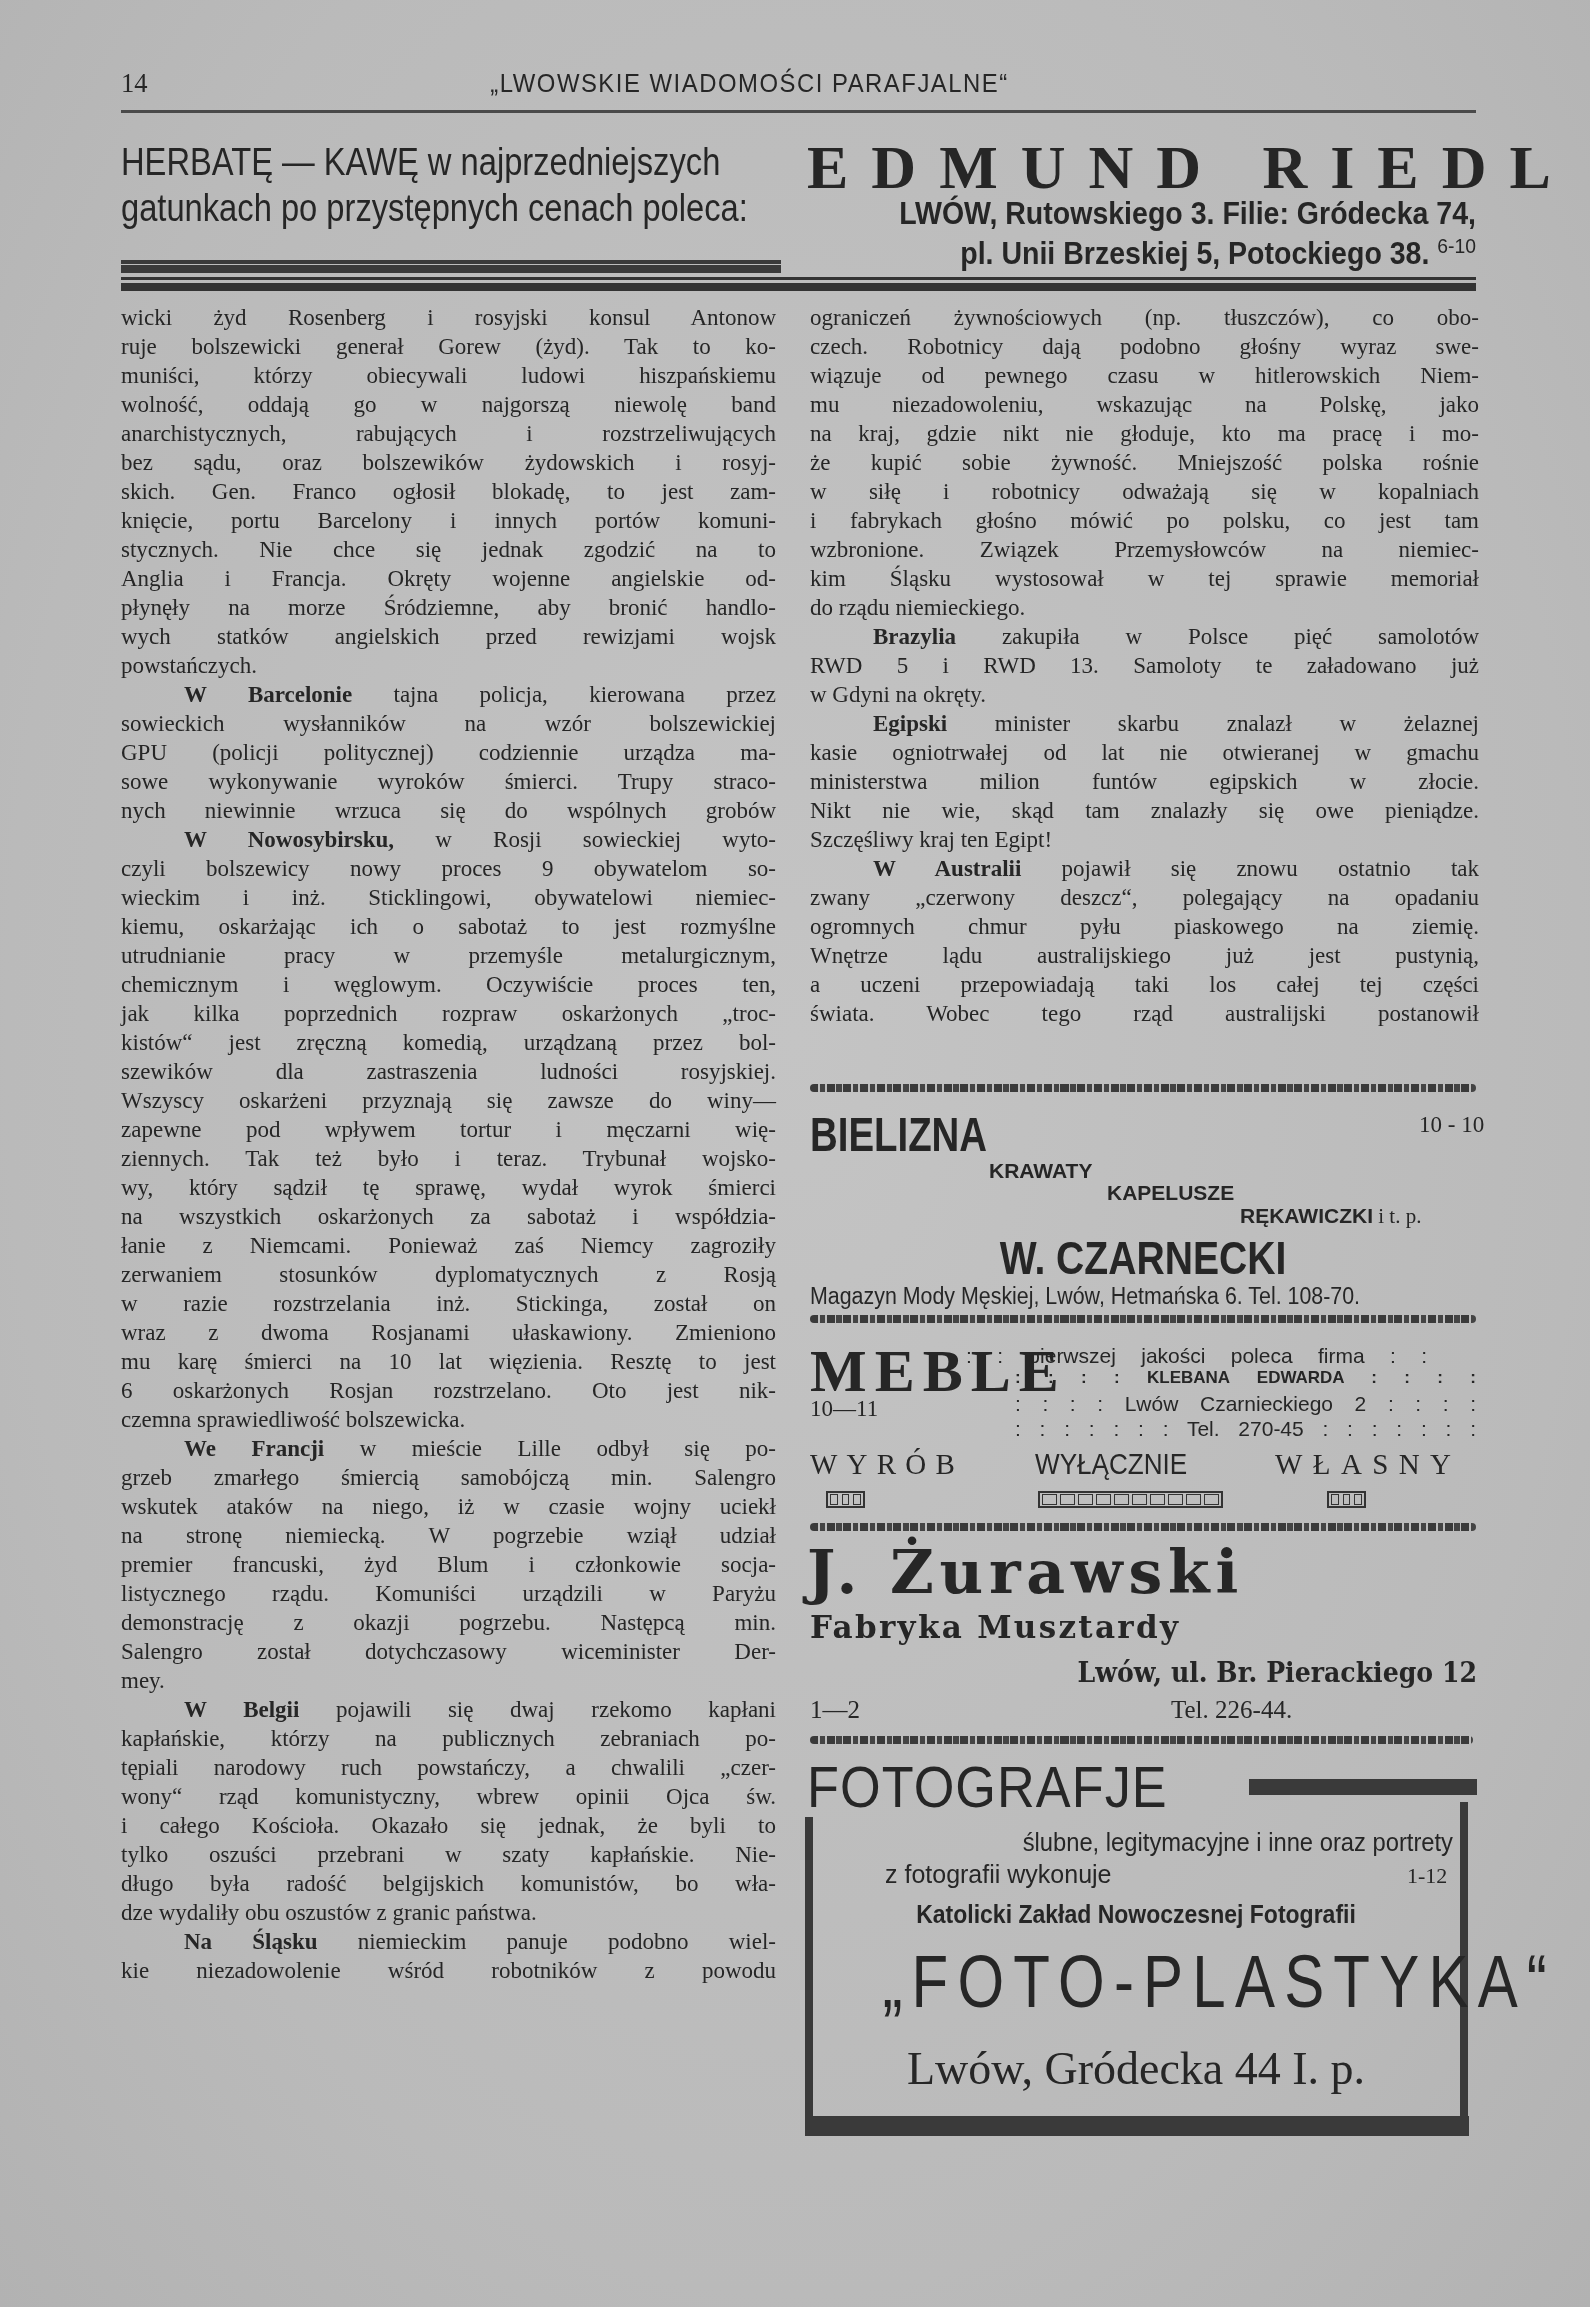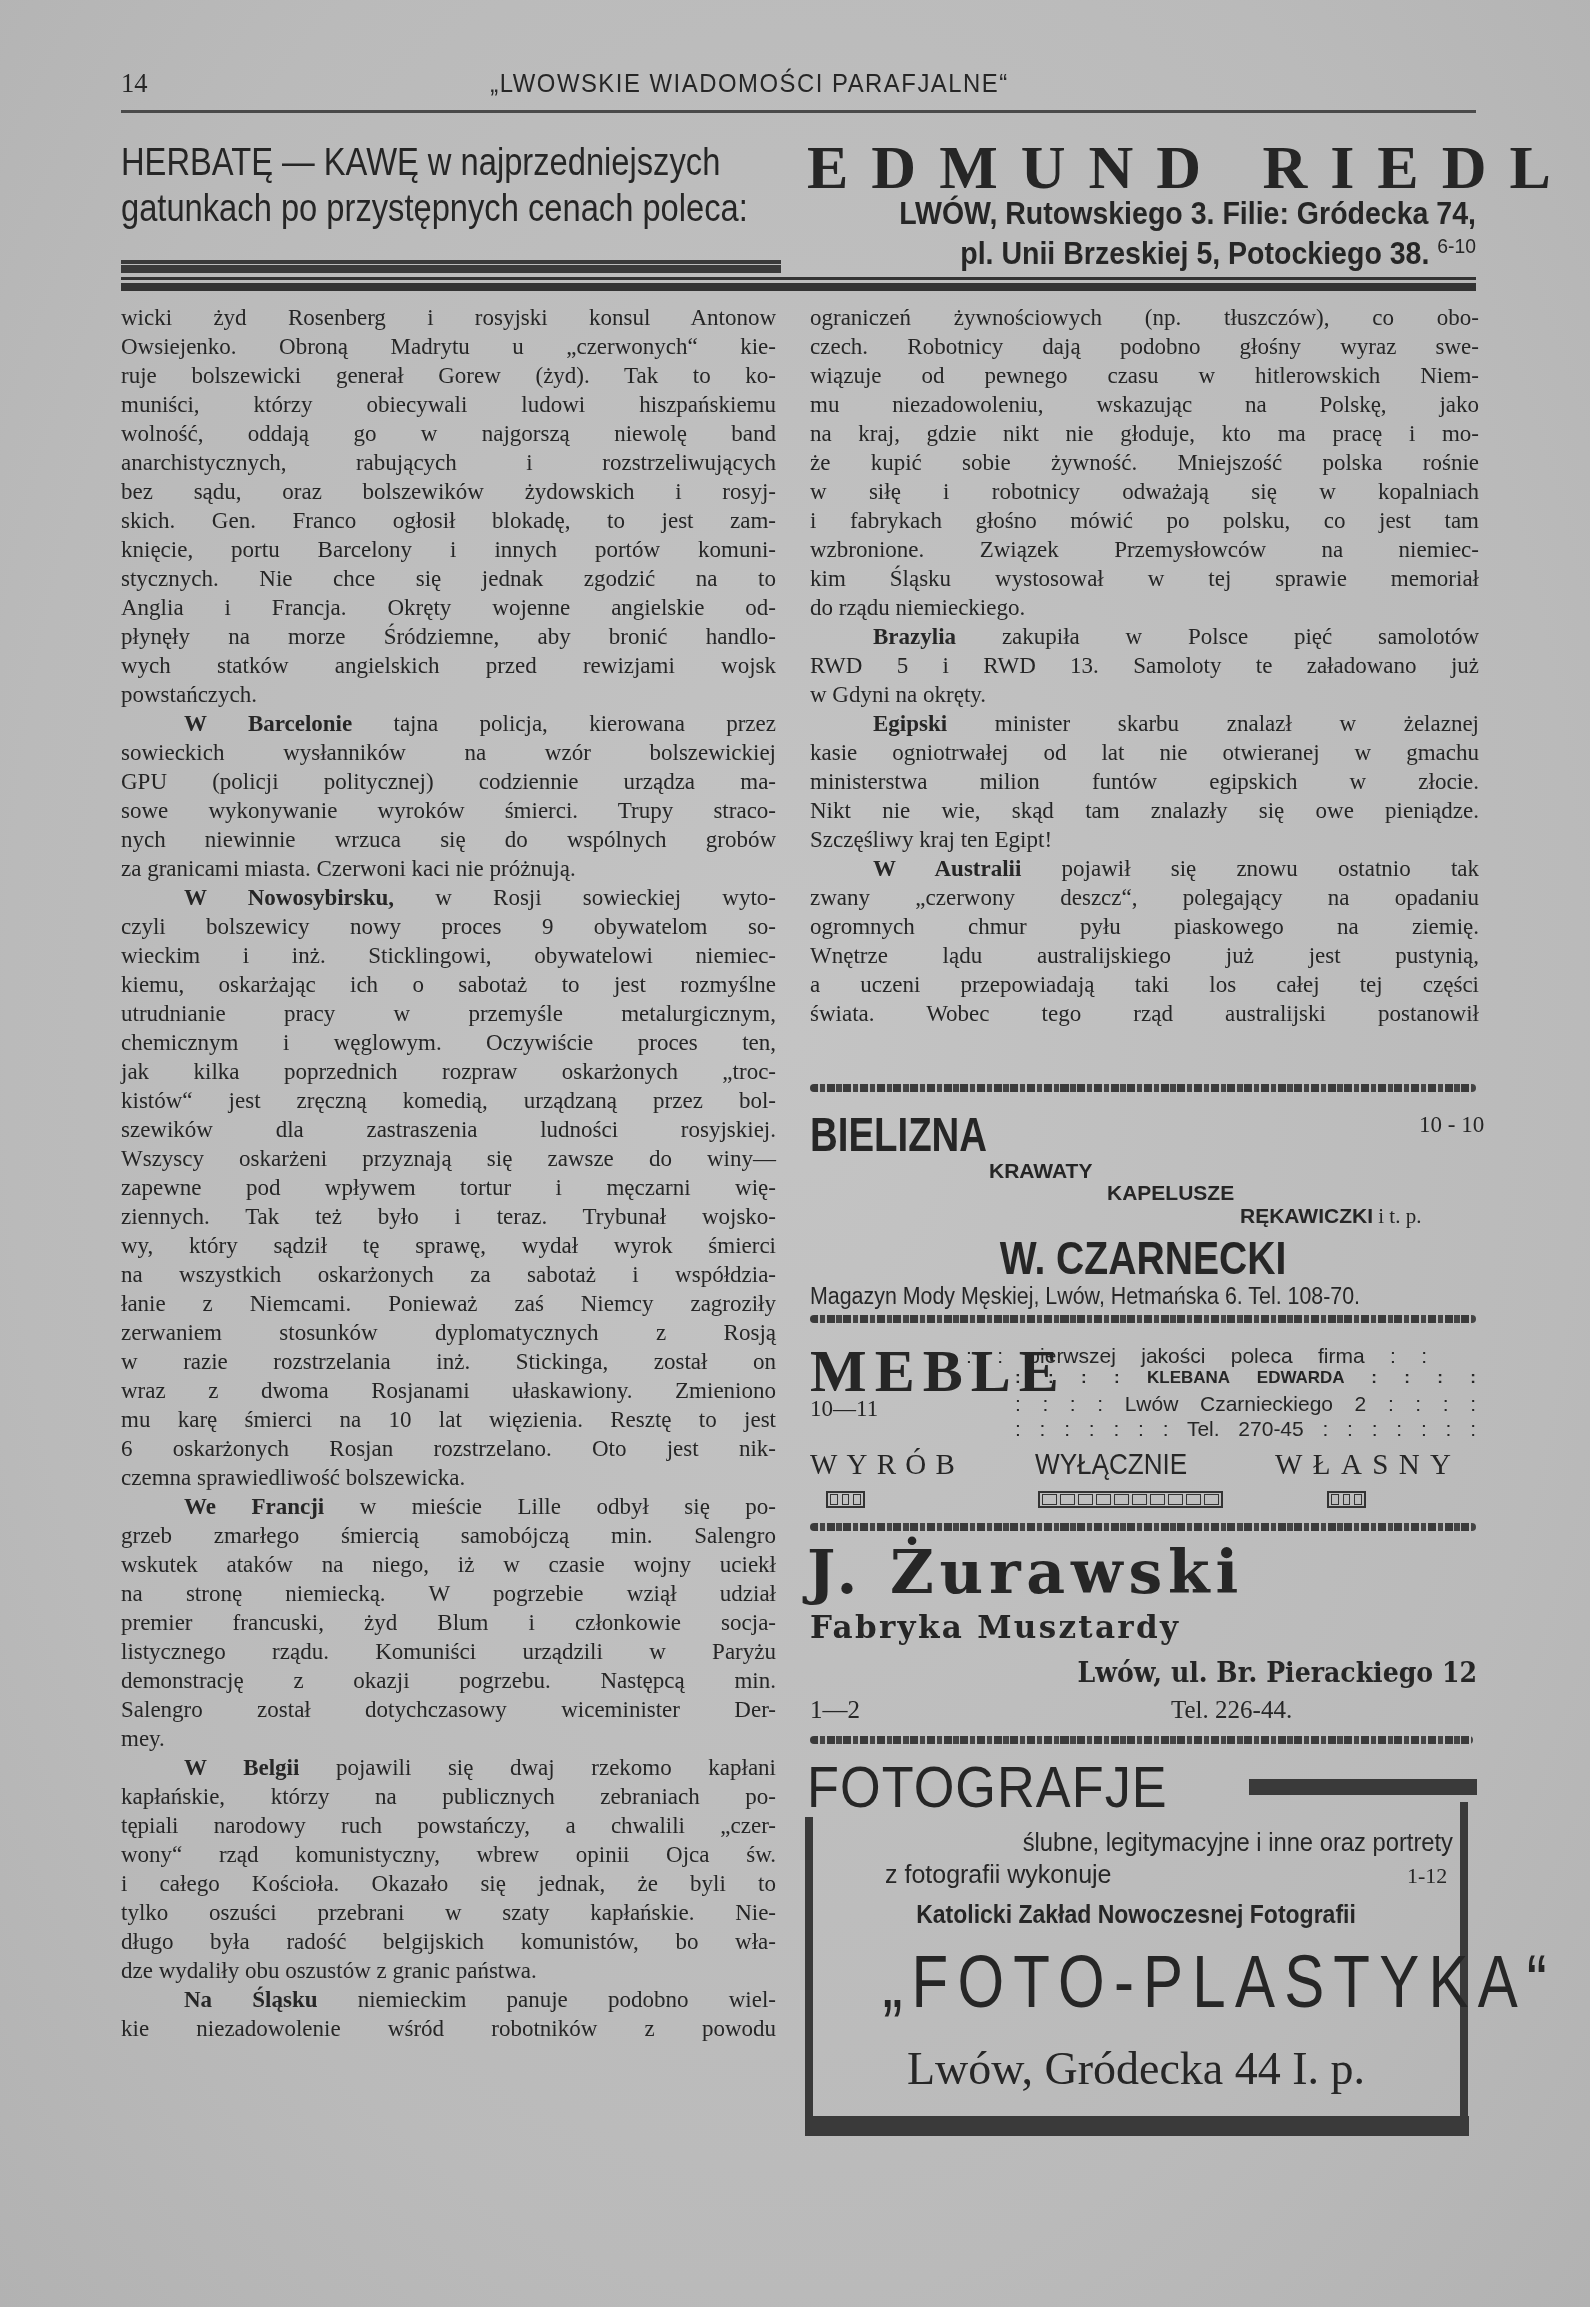--- a/index.html
+++ b/index.html
@@ -55,39 +55,37 @@
   <div class="abs riedl-name">EDMUND RIEDL</div>
   <div class="abs riedl-a1">LWÓW, Rutowskiego 3. Filie: Gródecka 74,</div>
   <div class="abs riedl-a2">
     <span>pl. Unii Brzeskiej 5, Potockiego 38.</span>
     <sup>6-10</sup>
   </div>
   <div class="abs rule-double"></div>
 
   <div class="col left" id="col-left">
       <span class="line" style="white-space: normal;"><span>wicki żyd Rosenberg i rosyjski konsul Antonow</span></span>
-      <span class="line" style="white-space: normal;"><span>Owsiejenko. Obroną Madrytu u „czerwonych“ kie-</span></span>
       <span class="line" style="white-space: normal;"><span>ruje bolszewicki generał Gorew (żyd). Tak to ko-</span></span>
       <span class="line" style="white-space: normal;"><span>muniści, którzy obiecywali ludowi hiszpańskiemu</span></span>
       <span class="line" style="white-space: normal;"><span>wolność, oddają go w najgorszą niewolę band</span></span>
       <span class="line" style="white-space: normal;"><span>anarchistycznych, rabujących i rozstrzeliwujących</span></span>
       <span class="line" style="white-space: normal;"><span>bez sądu, oraz bolszewików żydowskich i rosyj-</span></span>
       <span class="line" style="white-space: normal;"><span>skich. Gen. Franco ogłosił blokadę, to jest zam-</span></span>
       <span class="line" style="white-space: normal;"><span>knięcie, portu Barcelony i innych portów komuni-</span></span>
       <span class="line" style="white-space: normal;"><span>stycznych. Nie chce się jednak zgodzić na to</span></span>
       <span class="line" style="white-space: normal;"><span>Anglia i Francja. Okręty wojenne angielskie od-</span></span>
       <span class="line" style="white-space: normal;"><span>płynęły na morze Śródziemne, aby bronić handlo-</span></span>
       <span class="line" style="white-space: normal;"><span>wych statków angielskich przed rewizjami wojsk</span></span>
       <span class="line last"><span>powstańczych.</span></span>
       <span class="line ind" style="white-space: normal;"><b>W Barcelonie</b><span> tajna policja, kierowana przez</span></span>
       <span class="line" style="white-space: normal;"><span>sowieckich wysłanników na wzór bolszewickiej</span></span>
       <span class="line" style="white-space: normal;"><span>GPU (policji politycznej) codziennie urządza ma-</span></span>
       <span class="line" style="white-space: normal;"><span>sowe wykonywanie wyroków śmierci. Trupy straco-</span></span>
       <span class="line" style="white-space: normal;"><span>nych niewinnie wrzuca się do wspólnych grobów</span></span>
-      <span class="line last"><span>za granicami miasta. Czerwoni kaci nie próżnują.</span></span>
       <span class="line ind" style="white-space: normal;"><b>W Nowosybirsku,</b><span> w Rosji sowieckiej wyto-</span></span>
       <span class="line" style="white-space: normal;"><span>czyli bolszewicy nowy proces 9 obywatelom so-</span></span>
       <span class="line" style="white-space: normal;"><span>wieckim i inż. Sticklingowi, obywatelowi niemiec-</span></span>
       <span class="line" style="white-space: normal;"><span>kiemu, oskarżając ich o sabotaż to jest rozmyślne</span></span>
       <span class="line" style="white-space: normal;"><span>utrudnianie pracy w przemyśle metalurgicznym,</span></span>
       <span class="line" style="white-space: normal;"><span>chemicznym i węglowym. Oczywiście proces ten,</span></span>
       <span class="line" style="white-space: normal;"><span>jak kilka poprzednich rozpraw oskarżonych „troc-</span></span>
       <span class="line" style="white-space: normal;"><span>kistów“ jest zręczną komedią, urządzaną przez bol-</span></span>
       <span class="line" style="white-space: normal;"><span>szewików dla zastraszenia ludności rosyjskiej.</span></span>
       <span class="line" style="white-space: normal;"><span>Wszyscy oskarżeni przyznają się zawsze do winy—</span></span>

